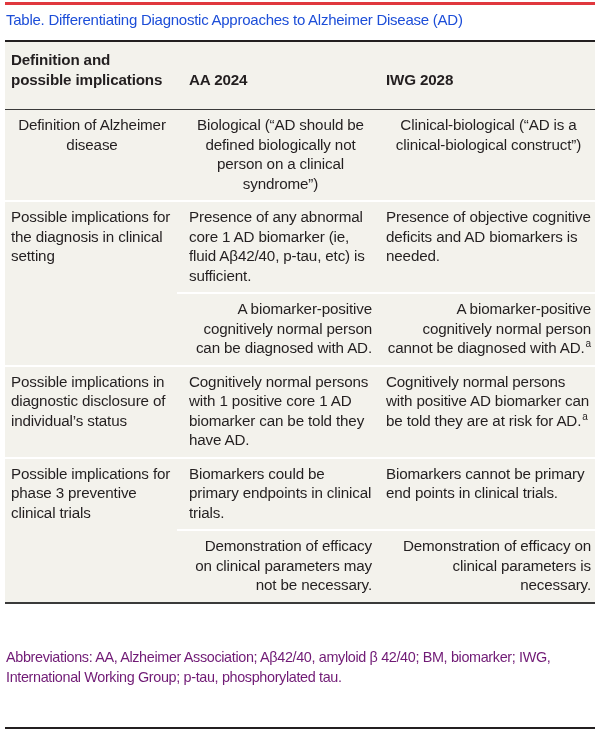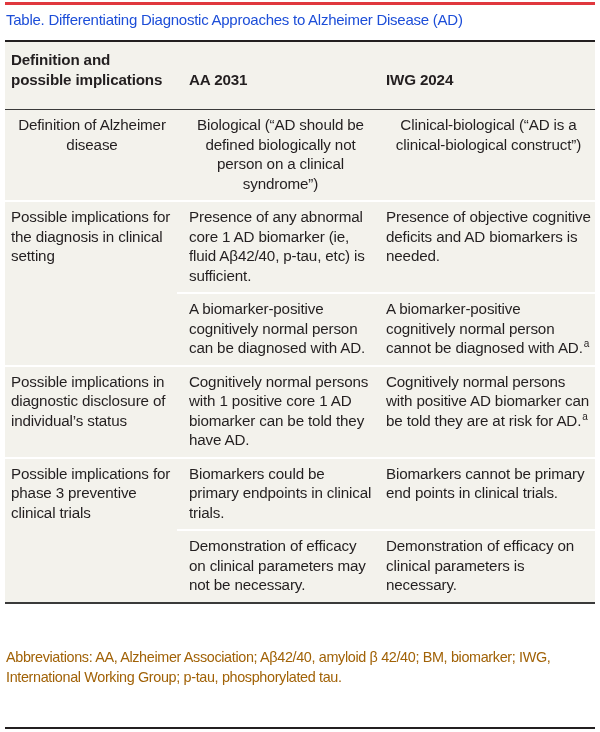--- a/index.html
+++ b/index.html
@@ -67,38 +67,39 @@
     }
     tbody tr.group-start td {
       border-top: 2px solid #ffffff;
     }
     tbody tr.first td {
       border-top: none;
       text-align: center;
     }
     tbody tr.sub td.sub {
       border-top: 2px solid #ffffff;
+      text-align: right;
     }
     td.c2cell, th.h2 { padding-left: 12px; }
     td.c3cell, th.h3 { padding-left: 10px; }
     sup.fn {
       font-size: 10px;
       line-height: 0;
       vertical-align: 6px;
       margin-left: 1px;
     }
     .footer {
       position: absolute;
       left: 6px;
       top: 647px;
       width: 590px;
       font-size: 14.4px;
       line-height: 20px;
       letter-spacing: -0.35px;
-      color: #a16207;
+      color: #701a75;
     }
     .footer p { margin: 0; }
     .footer .fn-line { margin-top: 6px; }
     .footer sup {
       font-size: 10px;
       vertical-align: 5px;
       line-height: 0;
       margin-right: 3px;
     }
     .bottom-rule {
@@ -120,22 +121,22 @@
 <div class="table-wrap">
   <table>
     <colgroup>
       <col class="c1">
         <col class="c2">
         <col class="c3">
     </colgroup>
     <thead>
       <tr>
         <th class="h1">Definition and possible implications</th>
-        <th class="h2">AA 2031</th>
-        <th class="h3">IWG 2024</th>
+        <th class="h2">AA 2024</th>
+        <th class="h3">IWG 2028</th>
       </tr>
     </thead>
     <tbody>
 
       <tr class="group-start first">
         <td>Definition of Alzheimer disease</td>
         <td class="c2cell">Biological (“AD should be defined biologically not person on a clinical syndrome”)</td>
         <td class="c3cell"><span>Clinical-biological (“AD is a clinical-biological construct”)</span></td>
       </tr>
 

